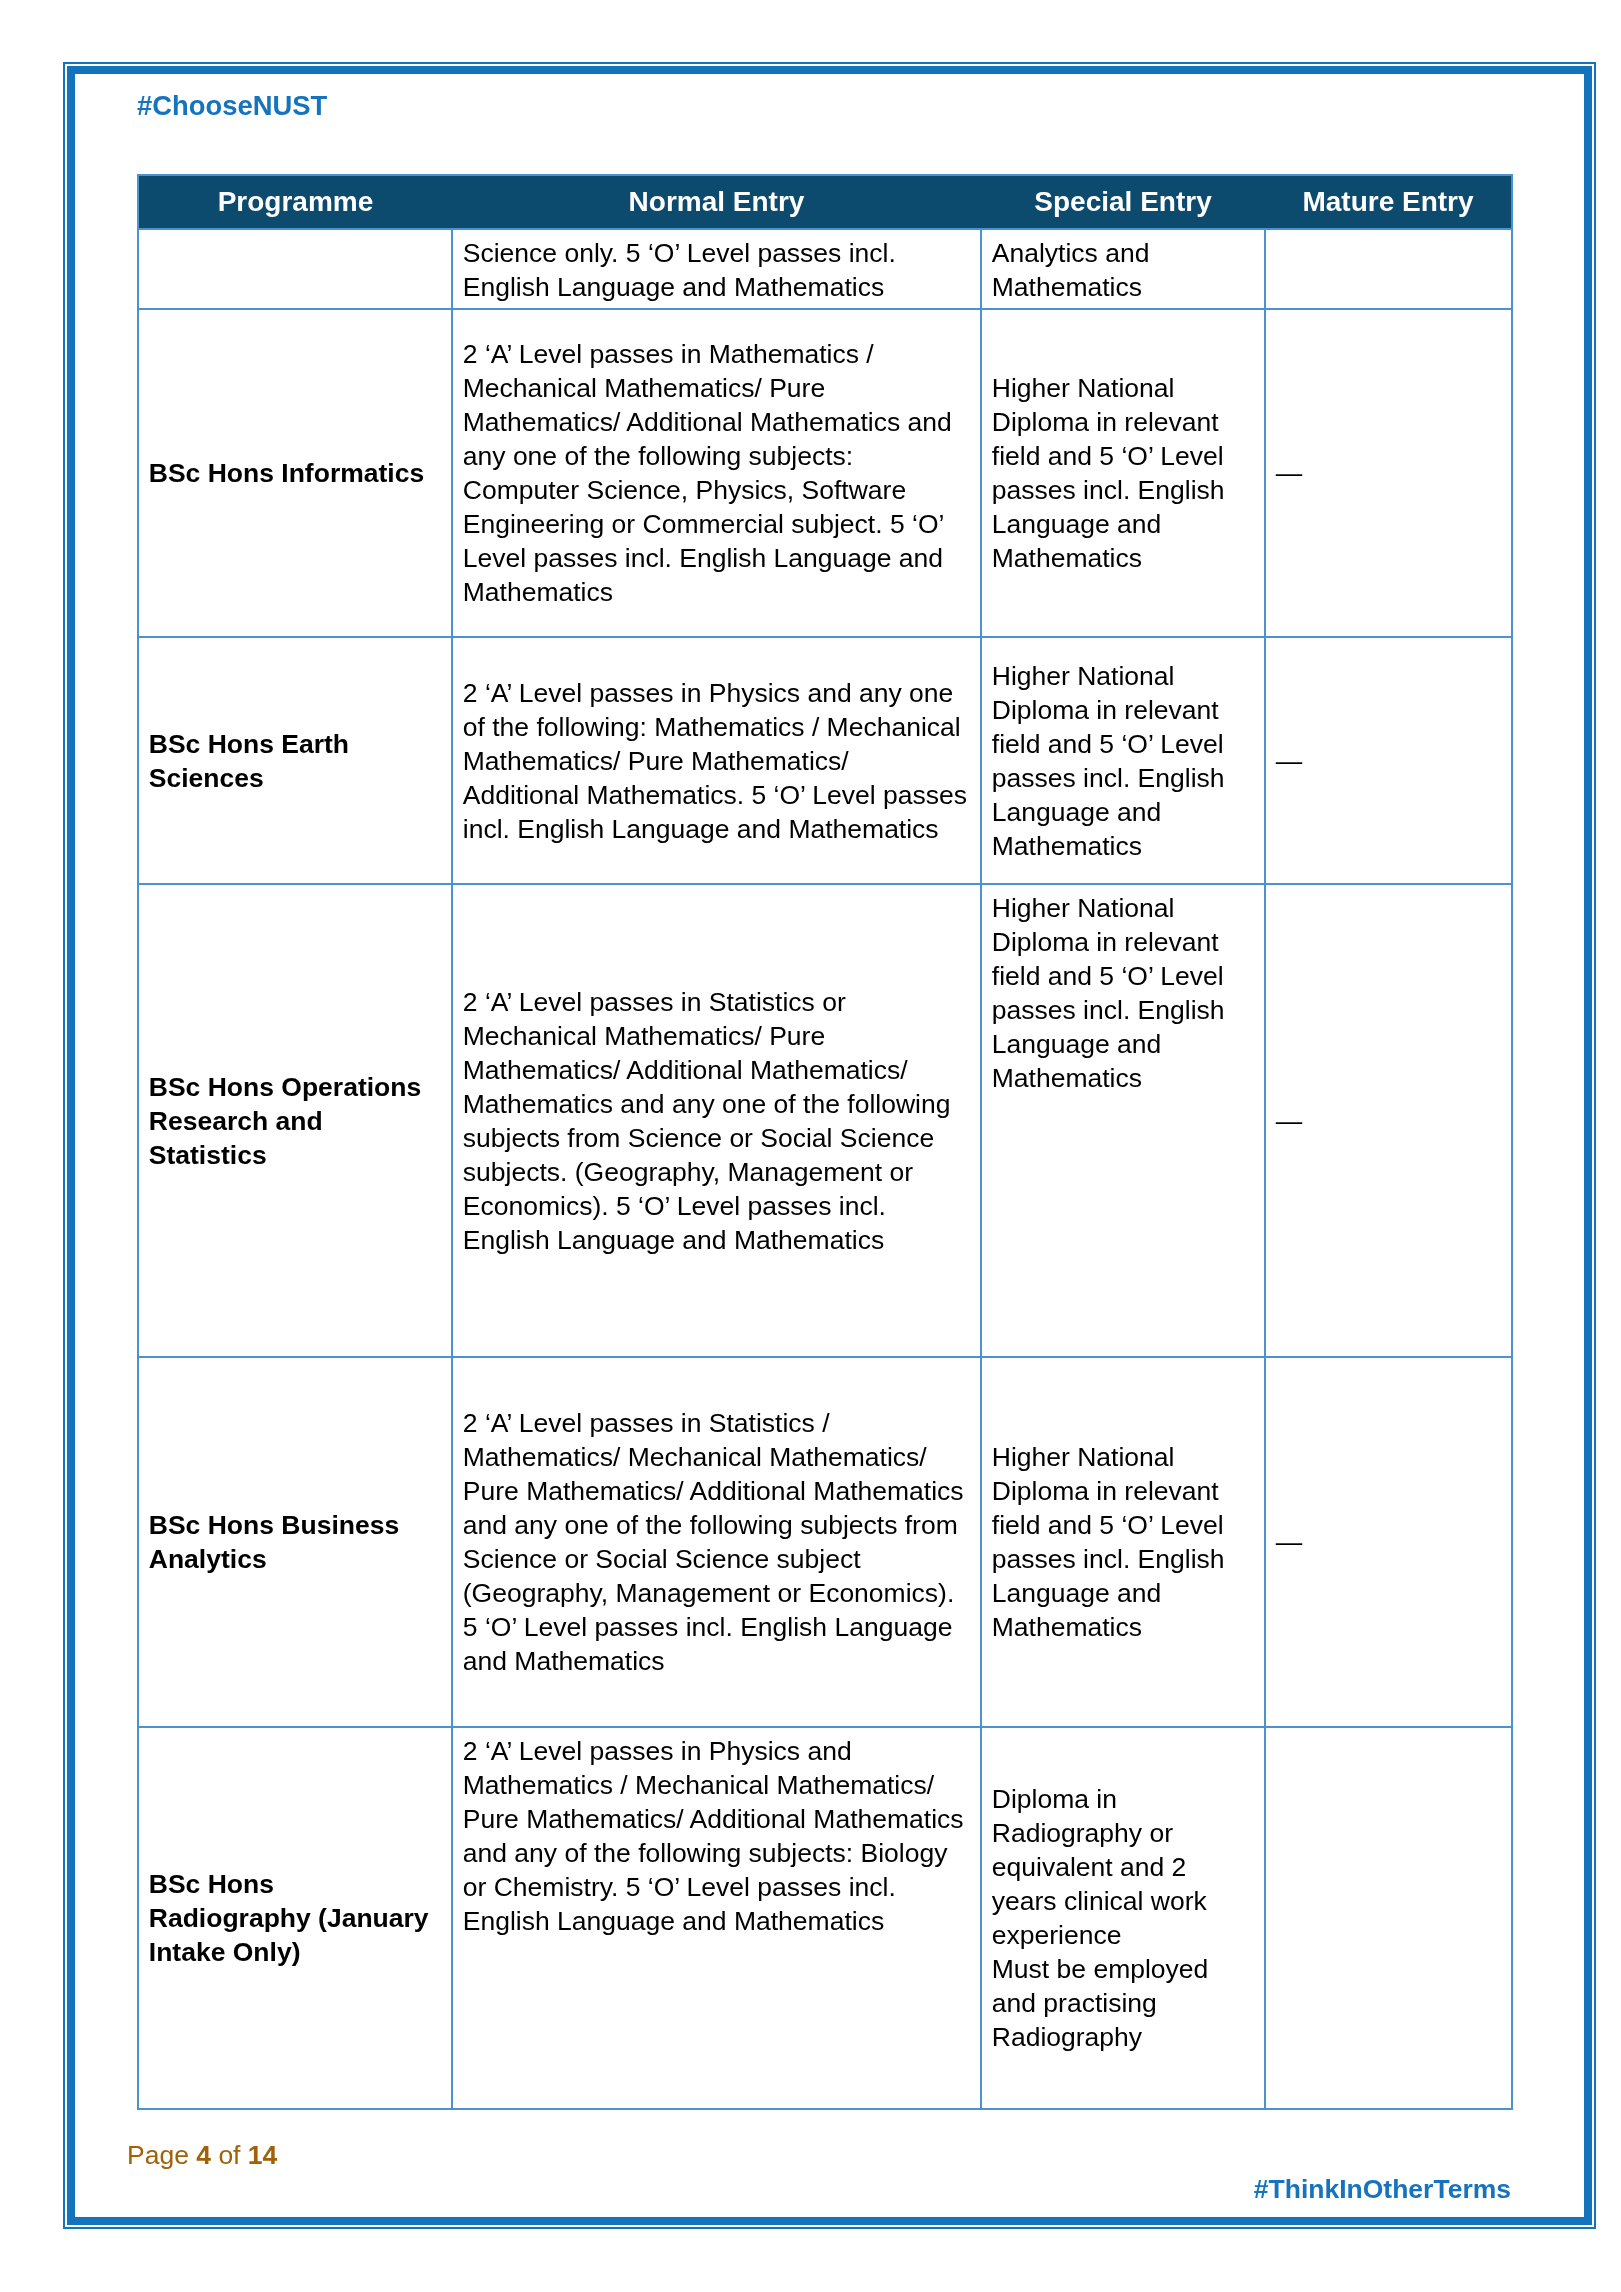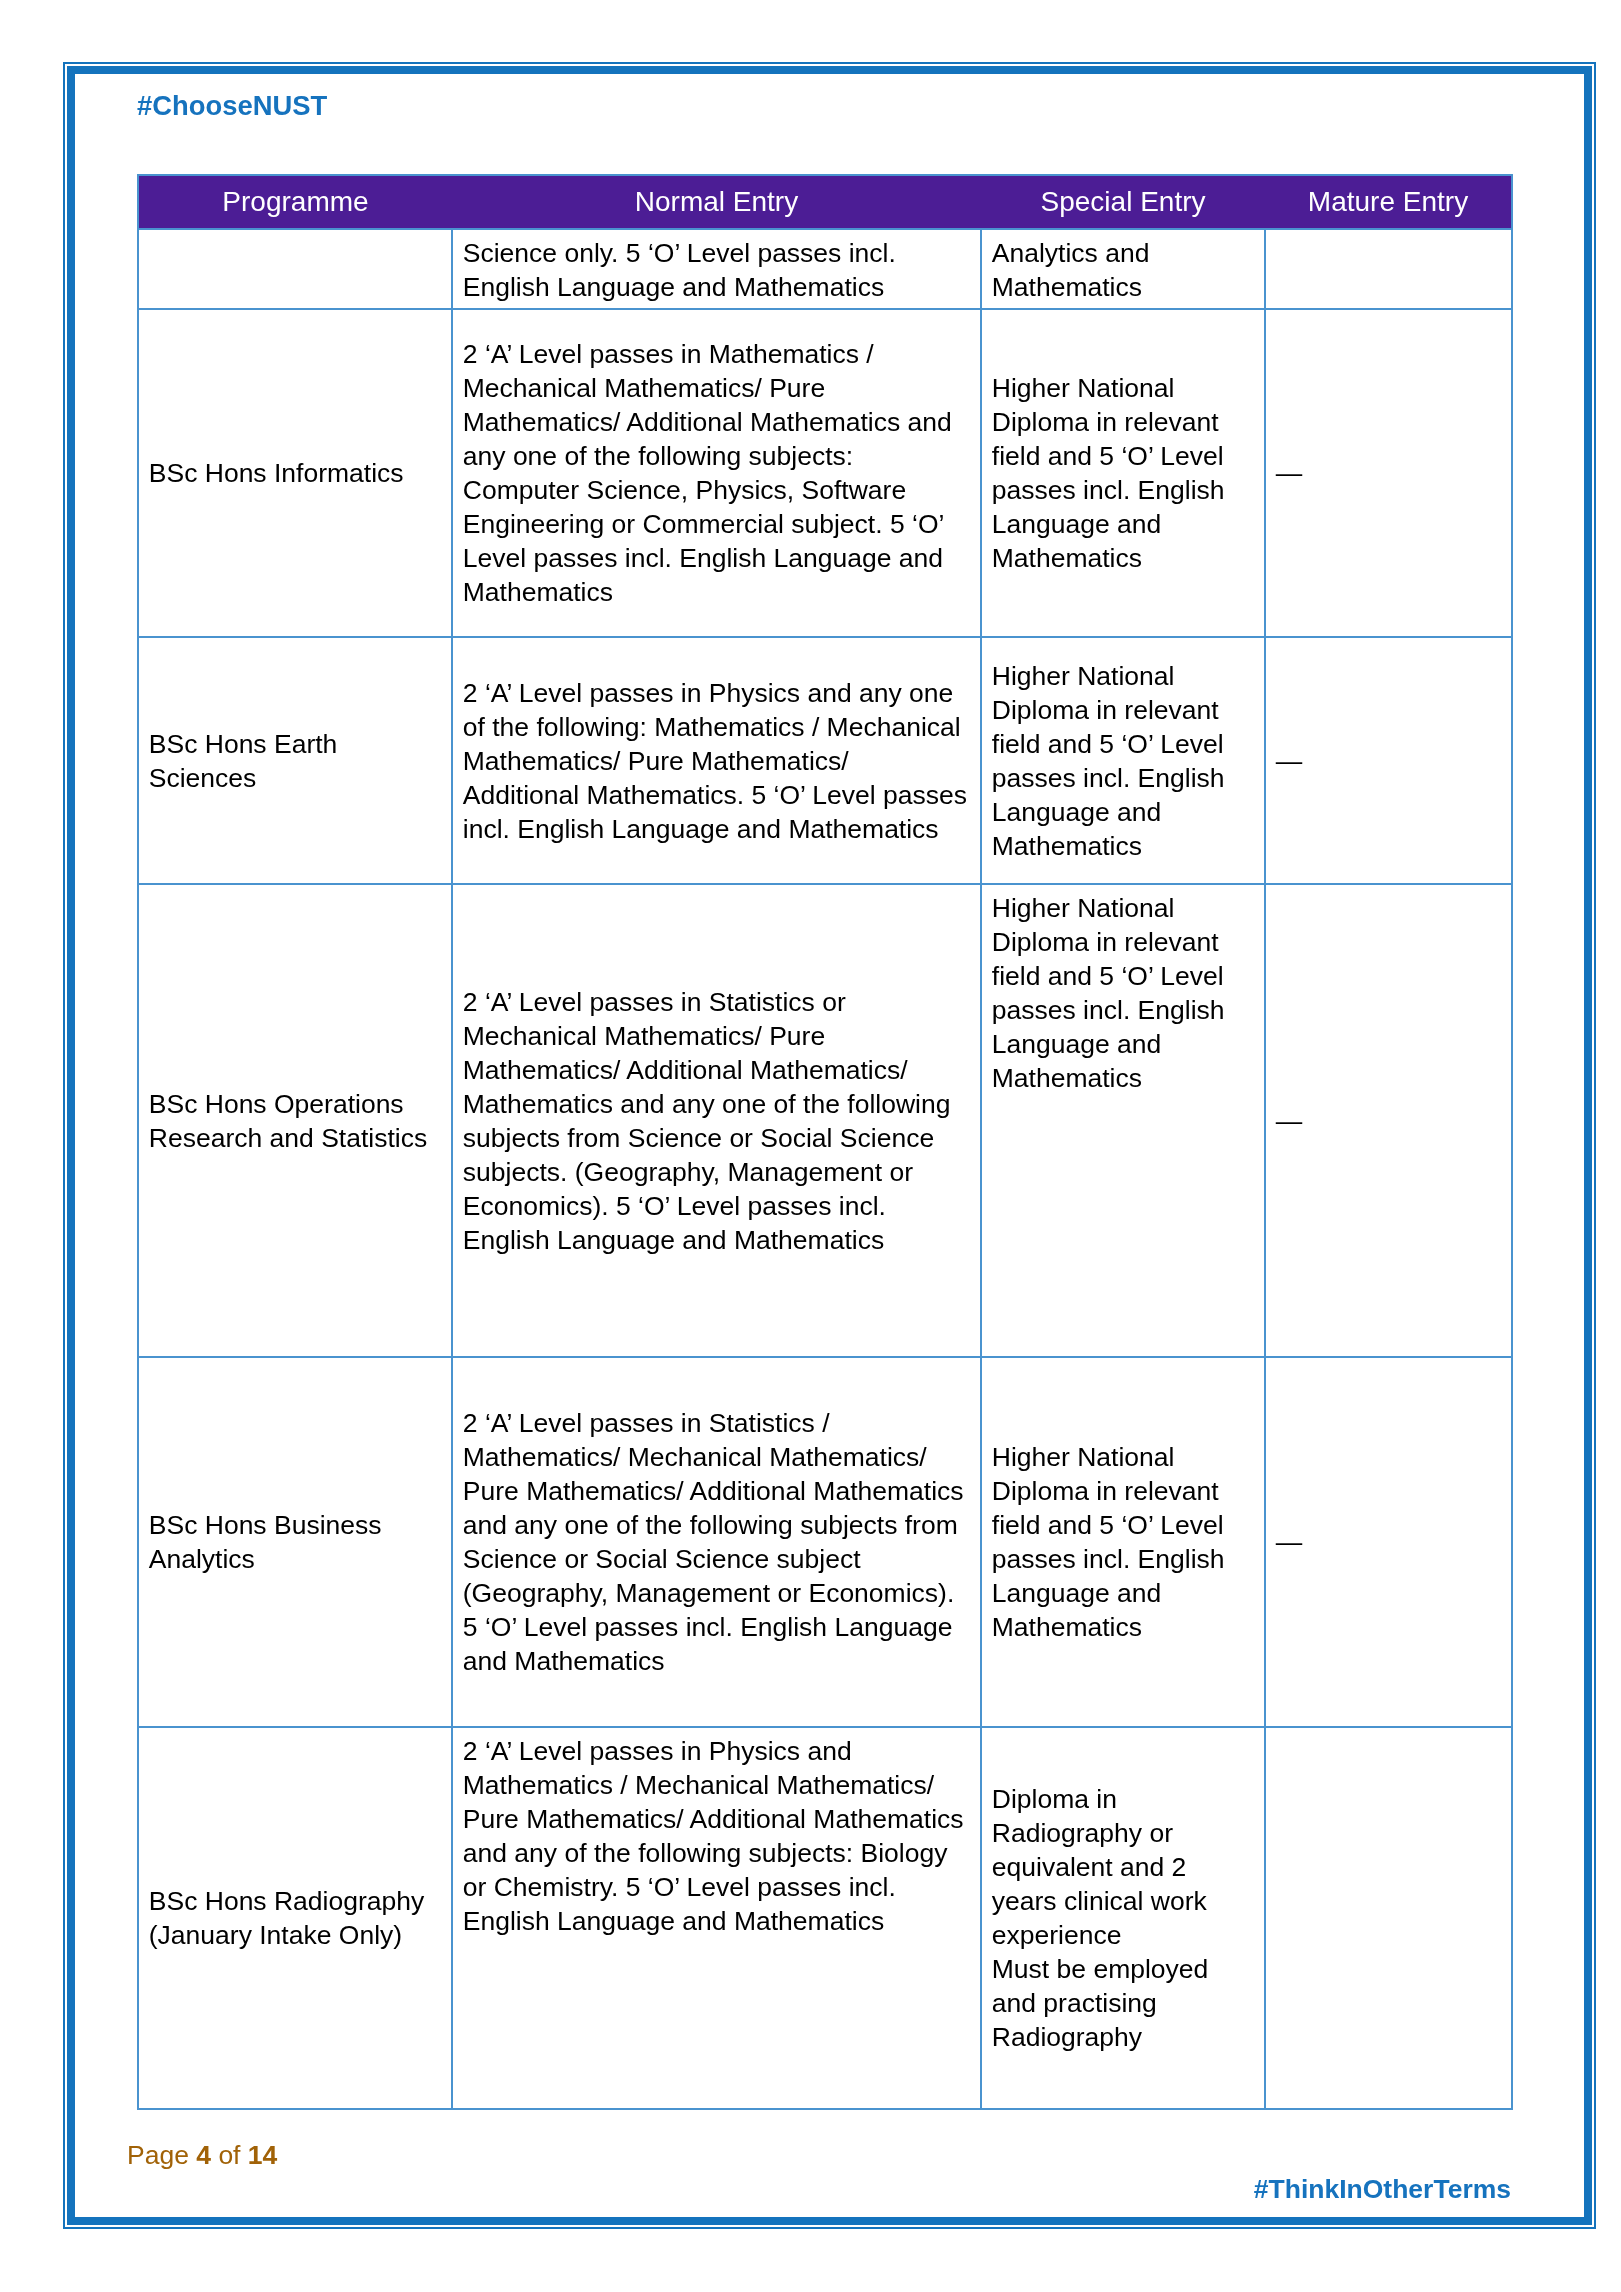--- a/index.html
+++ b/index.html
@@ -20,30 +20,30 @@
   .page-title{
     position:absolute;left:137px;top:90px;width:1374px;
     font-size:27.4px;font-weight:bold;color:#1673BE;
   }
   table.req{
     position:absolute;left:137px;top:174px;width:1374px;
     border-collapse:collapse;table-layout:fixed;
     border:2px solid #4a93cf;
   }
   .req th{
-    background:#4c1d95;color:#ffffff;font-size:28px;font-weight:normal;
+    background:#0c4a6e;color:#ffffff;font-size:28px;font-weight:bold;
     text-align:center;vertical-align:middle;border:0;padding:0 3.9px;
   }
   .req td{
     border:2px solid #4a93cf;
     font-size:26.5px;line-height:34px;
     padding:2px 9.8px;vertical-align:middle;text-align:left;
     white-space:pre-line;overflow:hidden;
   }
-  .req td.prog{font-weight:normal;}
+  .req td.prog{font-weight:bold;}
   .req td.vtop{vertical-align:top;padding-top:5.9px;}
   tr.hrow{height:54px;}
   tr.r0{height:80px;}
   tr.r1{height:328px;}
   tr.r2{height:247px;}
   tr.r3{height:473px;}
   tr.r4{height:370px;}
   tr.r5{height:382px;}
   .footer-left{
     position:absolute;left:127px;top:2140px;font-size:26.5px;color:#a16207;

